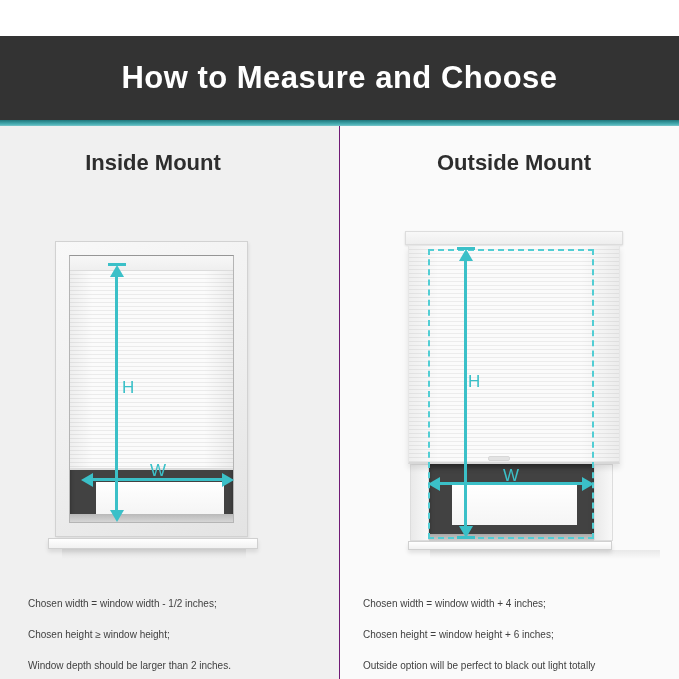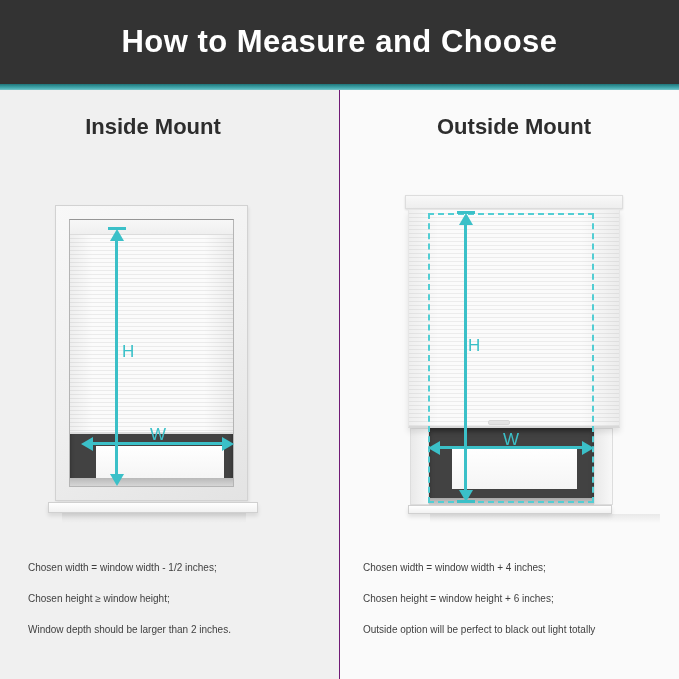--- a/index.html
+++ b/index.html
@@ -1,21 +1,21 @@
 <!DOCTYPE html>
 <html style="--accent: #3BC0C8; --accent-dashed: #52CED4; --accent-band-dark: #1E767B; --accent-band-light: #49AFB4; --header-bg: #333333; --header-text: #FFFFFF; --panel-left-bg: #F0F0F0; --panel-right-bg: #FAFAFA; --heading-text: #2D2D2D; --note-text: #3F3F3F; --window-dark: #424242;"><head>
 <meta charset="utf-8">
 <style>
   * { margin:0; padding:0; box-sizing:border-box; }
   html,body { width:679px; height:679px; }
   body {
     font-family:"Liberation Sans","DejaVu Sans",sans-serif;
     background:#fff; overflow:hidden; position:relative;
   }
-  .page { width:679px; height:548px; position:relative; }
+  .page { width:679px; height:548px; position:relative;margin-top:36px; }
 
   
   .header {
     height:84px; background:var(--header-bg,#333);
     display:flex; align-items:center; justify-content:center;
   }
   .header h1 {
     color:var(--header-text,#fff); font-size:31px; font-weight:bold; letter-spacing:0.5px;
   }
   .accent-band {

